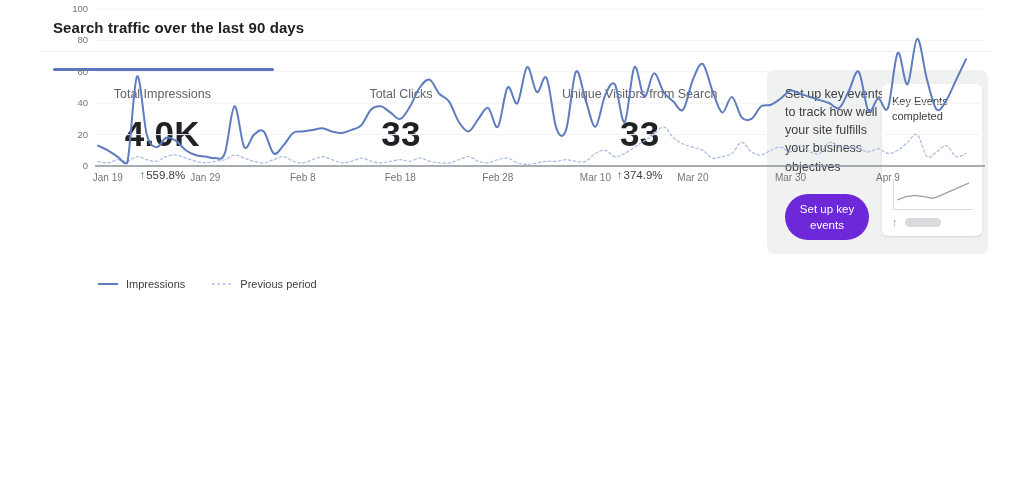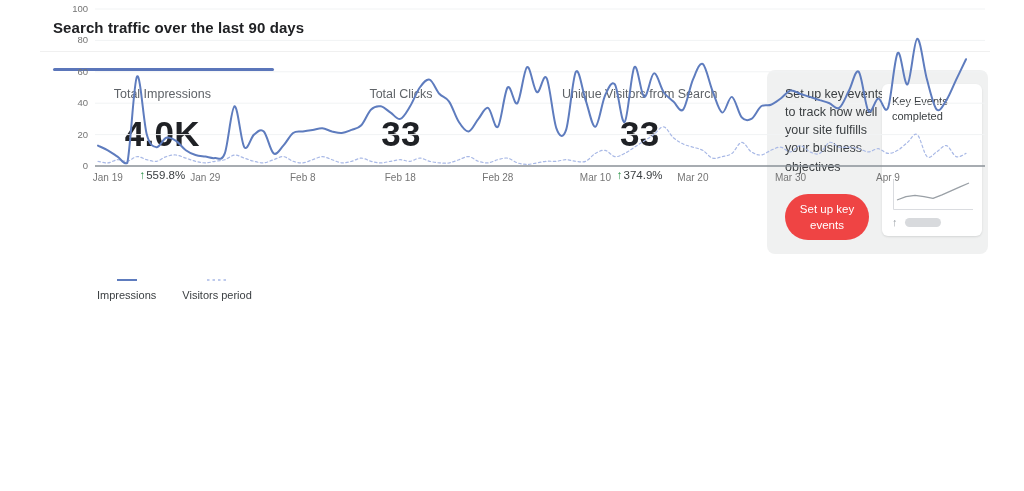--- a/index.html
+++ b/index.html
@@ -22,21 +22,21 @@
   .promo-text { position: absolute; left: 18px; top: 15px; width: 102px; font-size: 12.5px; line-height: 1.45; color: #3c4043; }
   .promo-button { position: absolute; left: 18px; top: 124px; width: 84px; height: 46px; border: none; border-radius: 24px; color: #ffffff; font-family: "Liberation Sans", sans-serif; font-size: 11.5px; line-height: 1.4; text-align: center; cursor: pointer; padding: 6px 8px; }
   .mini-card { position: absolute; left: 115px; top: 14px; width: 100px; height: 152px; background: #ffffff; border-radius: 6px; box-shadow: 0 1px 2px rgba(60,64,67,.15); }
   .mini-card-title { position: absolute; left: 10px; top: 10px; width: 78px; font-size: 11px; line-height: 1.35; color: #3c4043; }
   .mini-spark { position: absolute; left: 7px; top: 94px; }
   .mini-footer { position: absolute; left: 10px; top: 132px; display: flex; align-items: center; gap: 7px; }
   .mini-up-arrow { font-size: 11px; color: #9aa0a6; }
   .mini-pill { width: 36px; height: 9px; border-radius: 5px; background: #d8dadd; }
 
   .legend { position: absolute; left: 97px; top: 278px; display: flex; align-items: center; gap: 26px; }
-  .legend-item { display: flex; align-items: center; gap: 7px; cursor: pointer; flex-direction: column; }
+  .legend-item { display: flex; align-items: center; gap: 7px; cursor: pointer; }
   .legend-label { font-size: 11px; color: #3c4043; }
 
   .chart-wrap { position: absolute; left: 0; top: 0; }
 </style>
 </head>
 <body>
 
 <div class="stage">
 
   <div class="page-title">Search traffic over the last 90 days</div>
@@ -55,21 +55,21 @@
     </div>
     <div class="metric">
       <div class="metric-label">Unique Visitors from Search</div>
       <div class="metric-value">33</div>
       <div class="metric-delta"><span class="up-arrow delta-arrow" style="color: rgb(30, 142, 62);">↑</span><span>374.9%</span></div>
     </div>
   </div>
 
   <div class="promo-card">
     <div class="promo-text">Set up key events to track how well your site fulfills your business objectives</div>
-    <button class="promo-button" id="promo-button" style="background: #ef4444;">Set up key events</button>
+    <button class="promo-button" id="promo-button" style="background: #6d28d9;">Set up key events</button>
     <div class="mini-card">
       <div class="mini-card-title">Key Events completed</div>
       <svg class="mini-spark" id="mini-spark" width="86" height="36">
           <path d="M4.5,1 V31.5 H84" fill="none" stroke="#dadce0" stroke-width="1"></path>
           <polyline points="8.0,22.0 17.0,18.7 26.0,17.4 35.0,18.7 44.0,20.4 53.0,16.9 62.0,12.8 71.0,8.8 80.0,5.0" fill="none" stroke="#9aa0a6" stroke-width="1.3" stroke-linejoin="round"></polyline>
         </svg>
       <div class="mini-footer">
         <span class="mini-up-arrow">↑</span>
         <span class="mini-pill"></span>
       </div>
@@ -80,21 +80,21 @@
     <div class="legend-item">
       <svg width="22" height="4">
           <line x1="1" y1="2" x2="21" y2="2" stroke="#5e7cbe" stroke-width="2"></line>
         </svg>
       <span class="legend-label">Impressions</span>
     </div>
     <div class="legend-item">
       <svg width="22" height="4">
           <line x1="1" y1="2" x2="21" y2="2" stroke="#a9b9e6" stroke-width="1.6" stroke-dasharray="2.5,3"></line>
         </svg>
-      <span class="legend-label">Visitors period</span>
+      <span class="legend-label">Previous period</span>
     </div>
   </div>
 
   <svg class="chart-wrap" id="main-chart" width="1024" height="200" viewBox="0 286 1024 200">
       <line x1="95" y1="452" x2="985" y2="452" stroke="#8a9097" stroke-width="1.6"></line>
       <text x="88" y="455" text-anchor="end" font-size="9.5" fill="#757575" font-family="Liberation Sans, sans-serif">0</text>
       <line x1="95" y1="420.6" x2="985" y2="420.6" stroke="#f1f3f4" stroke-width="1"></line>
       <text x="88" y="423.6" text-anchor="end" font-size="9.5" fill="#757575" font-family="Liberation Sans, sans-serif">20</text>
       <line x1="95" y1="389.2" x2="985" y2="389.2" stroke="#f1f3f4" stroke-width="1"></line>
       <text x="88" y="392.2" text-anchor="end" font-size="9.5" fill="#757575" font-family="Liberation Sans, sans-serif">40</text>

